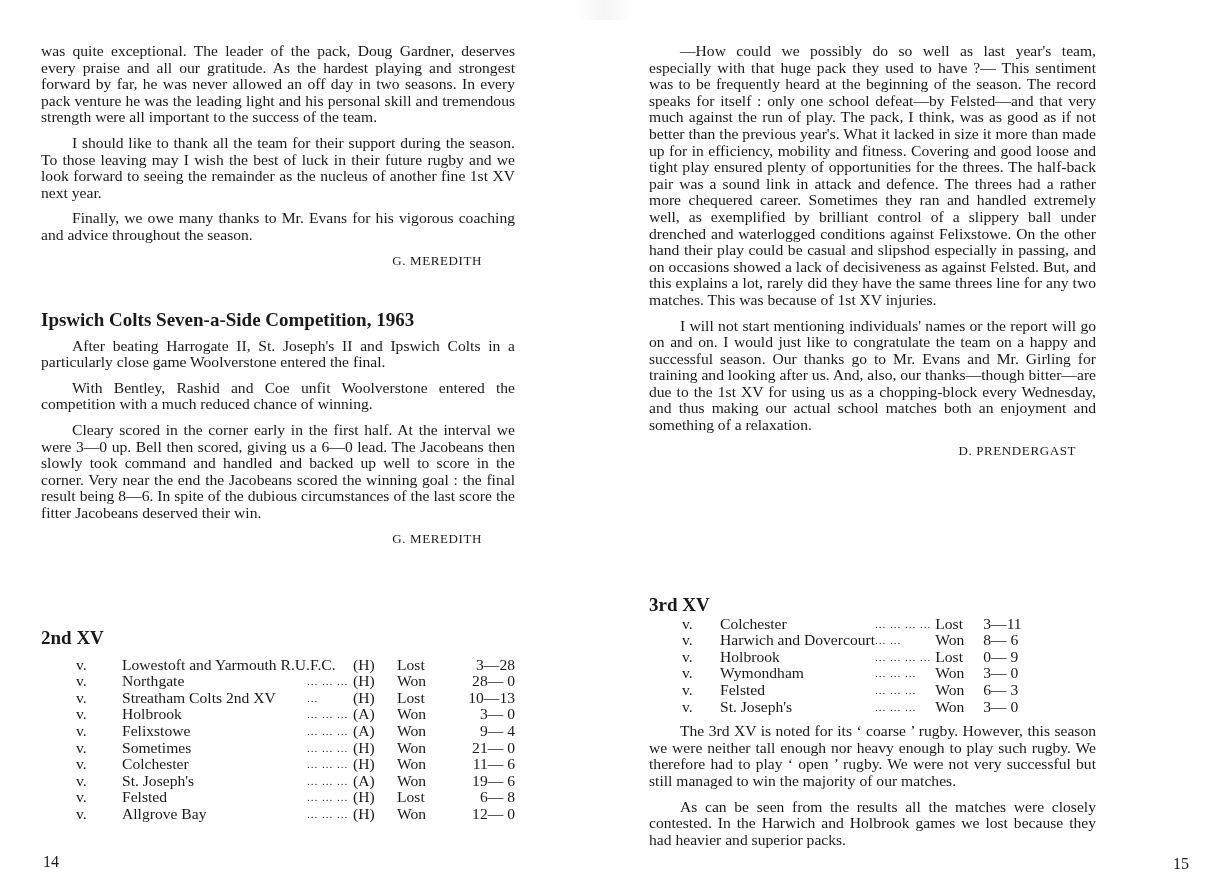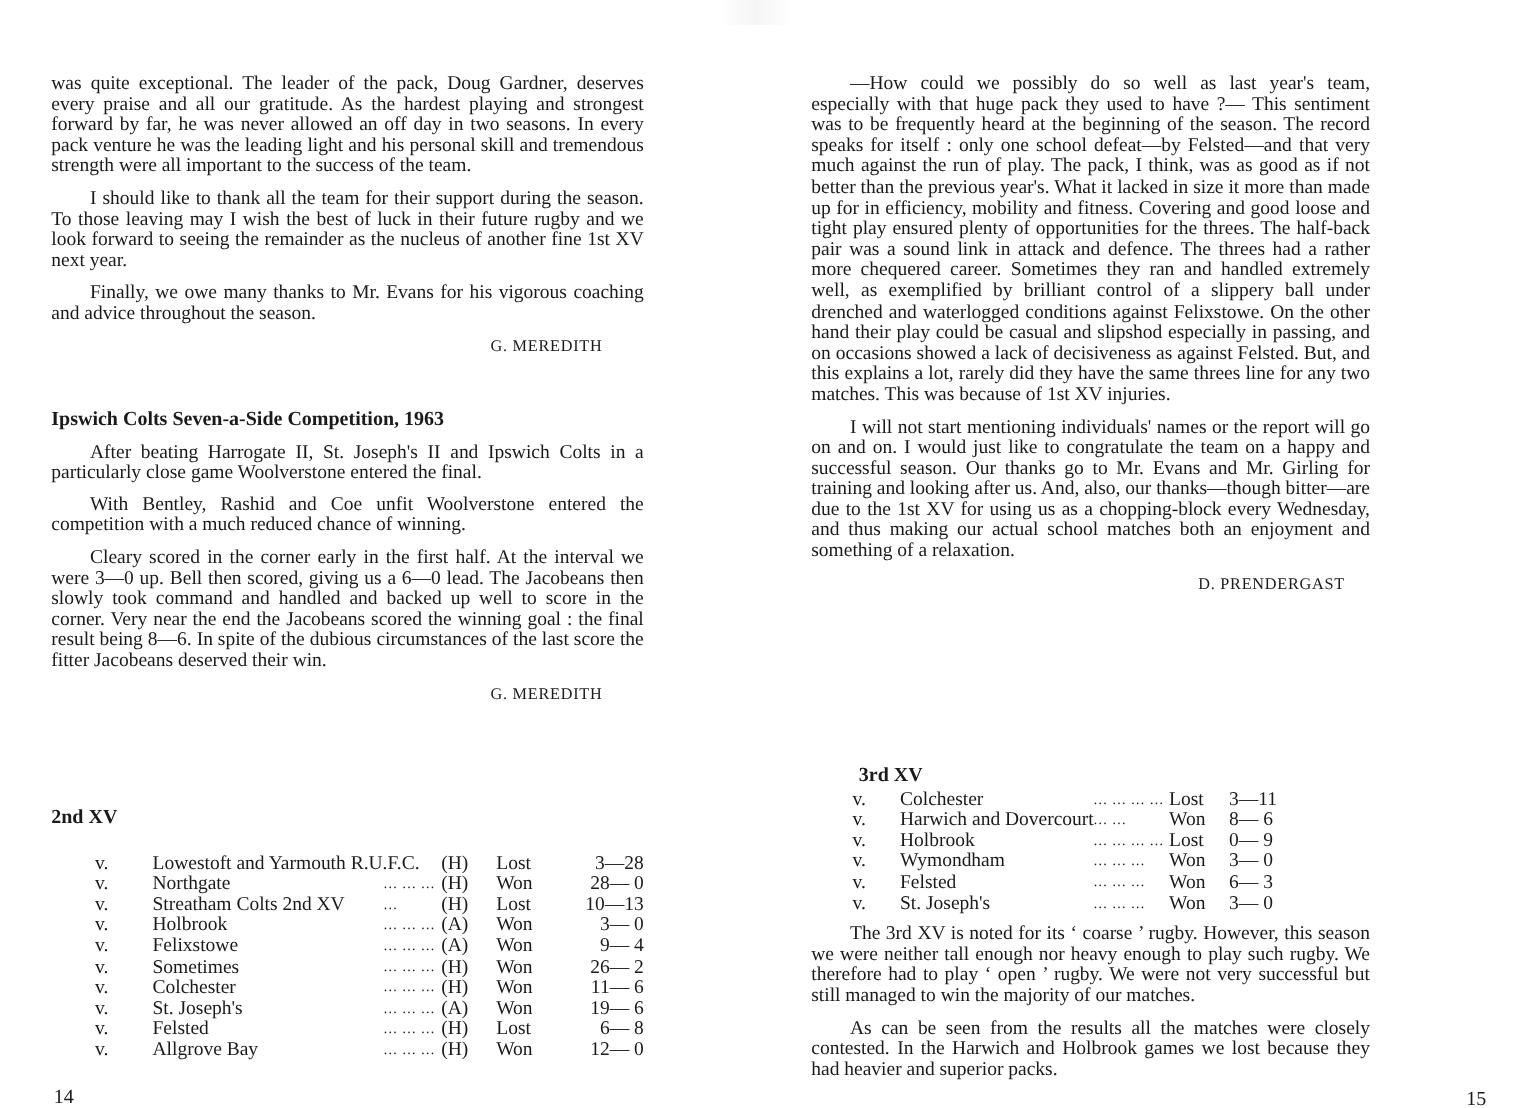--- a/index.html
+++ b/index.html
@@ -1,29 +1,29 @@
 <!DOCTYPE html>
 <html><head>
 <meta charset="utf-8">
 <style>
   html, body { margin:0; padding:0; }
   body {
     width:1230px; height:886px; background:#ffffff; position:relative; overflow:hidden;
     font-family:"Liberation Serif", "DejaVu Serif", serif; color:#1a1a1a;
   }
-  .page { position:absolute; top:16px; height:772px; }
+  .page { position:absolute; top:0; height:772px; }
   .page.left { left:0; width:615px; }
   .page.right { left:615px; width:615px; }
   .col { position:absolute; font-size:15.6px; line-height:16.6px; text-align:justify; }
   .left .col { left:41px; width:474px; }
   .right .col { left:34px; width:447px; }
   p { margin:0 0 9px 0; text-indent:31px; }
   p.noindent { text-indent:0; }
   .sig { text-align:right; font-size:13px; letter-spacing:0.6px; padding-right:33px; margin:2px 0 0 0; }
-  .heading { font-weight:bold; font-size:16px; margin:0; }
+  .heading { font-weight:bold; font-size:19px; margin:0; }
   table.results { border-collapse:collapse; font-size:15.6px; line-height:16.6px; }
   table.results td { padding:0; white-space:nowrap; vertical-align:top; }
   .l2 td.v { width:46px; padding-left:35px; }
   .l2 td.opp { width:185px; }
   .l2 td.dots { width:46px; text-align:left; letter-spacing:1px; font-size:11px; }
   .l2 td.ha { width:40px; }
   .l2 td.res { width:60px; padding-left:4px; }
   .l2 td.score { width:58px; text-align:right; }
   .l3 td.v { width:38px; padding-left:33px; }
   .l3 td.opp { width:110px; }
@@ -52,21 +52,21 @@
 
   <div class="col" style="top:312px;">
     <div class="heading" style="margin-bottom:9px;">Ipswich Colts Seven-a-Side Competition, 1963</div>
     <p>After beating Harrogate II, St. Joseph's II and Ipswich Colts in a particularly close game Woolverstone entered the final.</p>
     <p>With Bentley, Rashid and Coe unfit Woolverstone entered the competition with a much reduced chance of winning.</p>
     <p>Cleary scored in the corner early in the first half.  At the interval we were 3—0 up.  Bell then scored, giving us a 6—0 lead. The Jacobeans then slowly took command and handled and backed up well to score in the corner.  Very near the end the Jacobeans scored the winning goal : the final result being 8—6.  In spite of the dubious circumstances of the last score the fitter Jacobeans deserved their win.</p>
     <div class="sig">G. MEREDITH</div>
   </div>
 
   <div class="col" style="top:630px;">
-    <div class="heading" style="margin-bottom:20px;">2nd XV</div>
+    <div class="heading" style="margin-bottom:10px;">2nd XV</div>
     <table class="results l2">
       <tbody id="tbody-2nd">
           <tr>
             <td class="v">v.</td>
             <td class="opp" colspan="2">Lowestoft and Yarmouth R.U.F.C.</td>
             <td class="ha">(H)</td>
             <td class="res">Lost</td>
             <td class="score">3—28</td>
           </tr>
           <tr>
@@ -100,21 +100,21 @@
             <td class="ha">(A)</td>
             <td class="res">Won</td>
             <td class="score">9— 4</td>
           </tr>
           <tr>
             <td class="v">v.</td>
             <td class="opp">Sometimes</td>
             <td class="dots">...   ...   ...</td>
             <td class="ha">(H)</td>
             <td class="res">Won</td>
-            <td class="score">26— 2</td>
+            <td class="score">21— 0</td>
           </tr>
           <tr>
             <td class="v">v.</td>
             <td class="opp">Colchester</td>
             <td class="dots">...   ...   ...</td>
             <td class="ha">(H)</td>
             <td class="res">Won</td>
             <td class="score">11— 6</td>
           </tr>
           <tr>
@@ -149,21 +149,21 @@
 </div>
 
 <div class="page right">
   <div class="col" style="top:43px;">
     <p>—How could we possibly do so well as last year's team, especially with that huge pack they used to have ?—  This sentiment was to be frequently heard at the beginning of the season.  The record speaks for itself : only one school defeat—by Felsted—and that very much against the run of play.  The pack, I think, was as good as if not better than the previous year's.  What it lacked in size it more than made up for in efficiency, mobility and fitness. Covering and good loose and tight play ensured plenty of opportunities for the threes.  The half-back pair was a sound link in attack and defence.  The threes had a rather more chequered career. Sometimes they ran and handled extremely well, as exemplified by brilliant control of a slippery ball under drenched and waterlogged conditions against Felixstowe.  On the other hand their play could be casual and slipshod especially in passing, and on occasions showed a lack of decisiveness as against Felsted.  But, and this explains a lot, rarely did they have the same threes line for any two matches.  This was because of 1st XV injuries.</p>
     <p>I will not start mentioning individuals' names or the report will go on and on.  I would just like to congratulate the team on a happy and successful season.  Our thanks go to Mr. Evans and Mr. Girling for training and looking after us.  And, also, our thanks—though bitter—are due to the 1st XV for using us as a chopping-block every Wednesday, and thus making our actual school matches both an enjoyment and something of a relaxation.</p>
     <div class="sig" style="padding-right:20px;">D. PRENDERGAST</div>
   </div>
 
   <div class="col" style="top:597px;">
-    <div class="heading" style="margin-bottom:2px;margin-left:38px;">3rd XV</div>
+    <div class="heading" style="margin-bottom:2px;">3rd XV</div>
     <table class="results l3" style="margin-bottom:8px;">
       <tbody id="tbody-3rd">
           <tr>
             <td class="v">v.</td>
             <td class="opp">Colchester</td>
             <td class="dots">...   ...   ...   ...</td>
             <td class="res">Lost</td>
             <td class="score">3—11</td>
           </tr>
           <tr>

